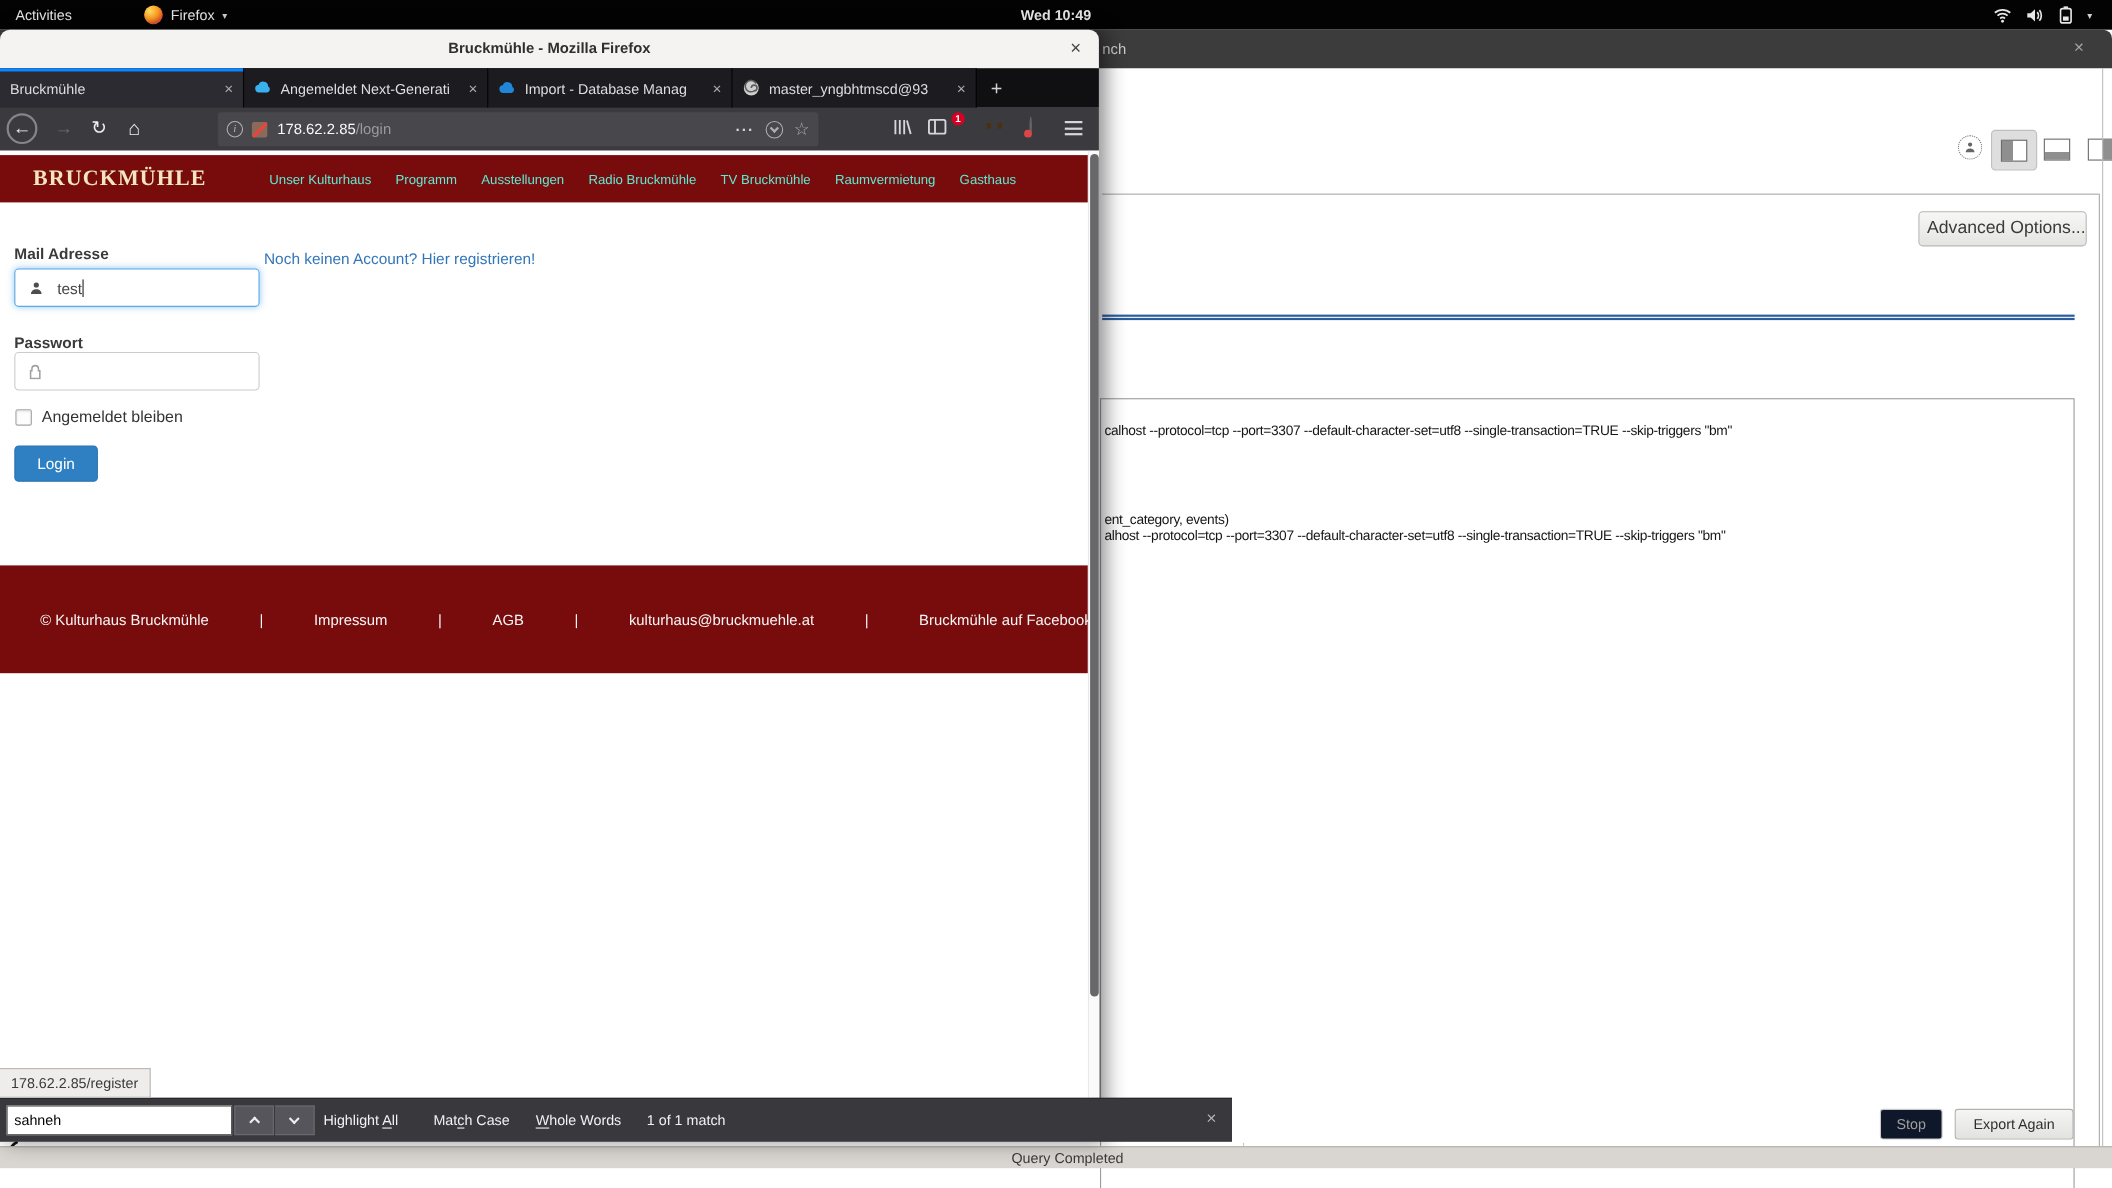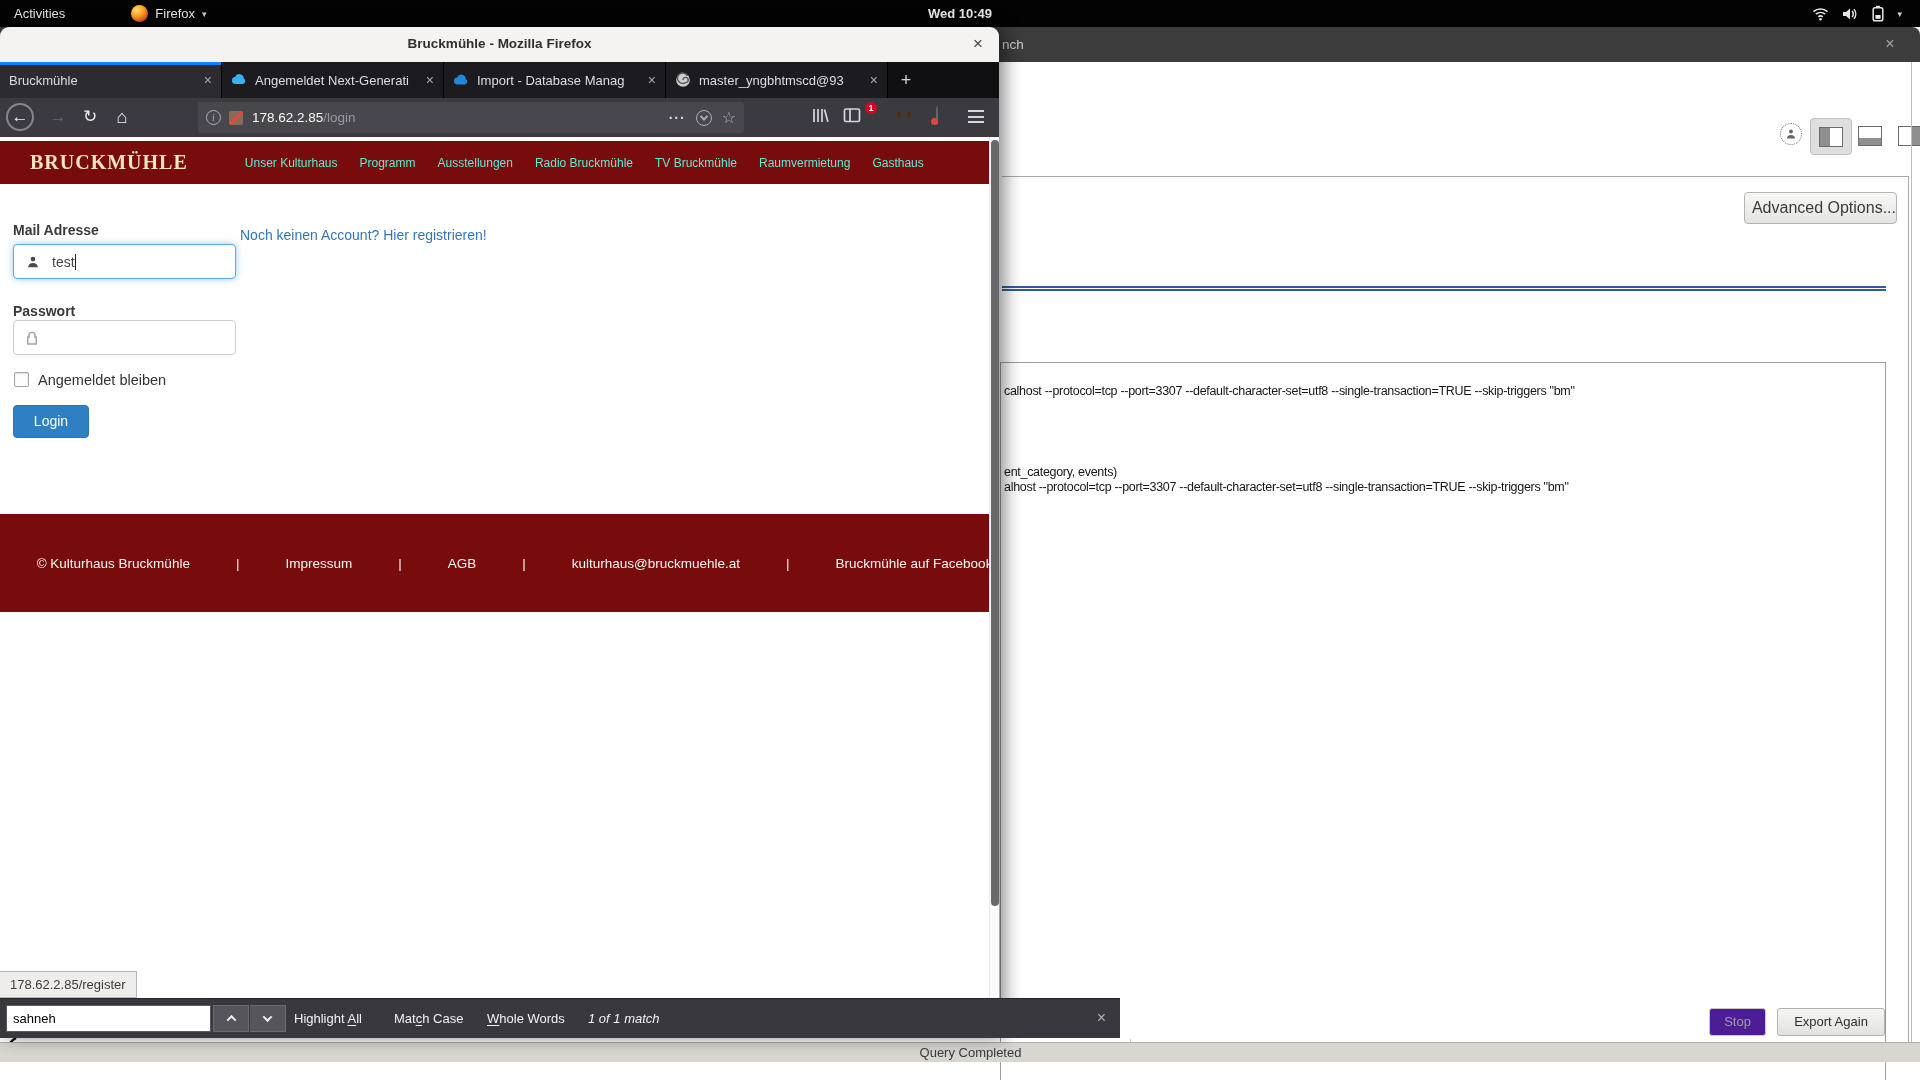--- a/index.html
+++ b/index.html
@@ -34,21 +34,21 @@
   .wb-ico3 { position:absolute; left:1898px; top:99px; }
   .wb-sep-top   { position:absolute; left:1002px; top:149px; width:906px; height:1px; background:#a9a9a9; }
   .wb-sep-bot   { position:absolute; left:1002px; top:1019px; width:906px; height:1px; background:#a9a9a9; }
   .wb-sep-right { position:absolute; left:1908px; top:149px; width:1px; height:871px; background:#a9a9a9; }
   .wb-edge      { position:absolute; left:1911px; top:35px; width:1px; height:998px; background:#bdbdbd; }
   .wb-advanced { position:absolute; left:1744px; top:165px; width:153px; height:32px; background:linear-gradient(#f7f7f6,#e4e4e2); border:1px solid #b4b4b2; border-radius:4px; font-size:16px; color:#3a3a3a; text-align:right; line-height:30px; }
   .wb-progress { position:absolute; left:1002px; top:259px; width:884px; height:5px; border-top:2px solid #2a5d9f; border-bottom:2px solid #2a5d9f; }
   .wb-logbox { position:absolute; left:1000px; top:335px; width:886px; height:775px; border:1px solid #9b9b9b; background:#fff; overflow:hidden; }
   .wb-logline { position:absolute; left:3px; white-space:nowrap; font-size:12.5px; color:#161616; letter-spacing:-0.3px; }
   .wb-btn { position:absolute; height:28px; border-radius:3px; font-size:13px; text-align:center; }
-  .wb-stop { left:1709px; top:981px; width:57px; background:#4c1d95; border:1px solid #c9c9c7; color:#9e9e9c; line-height:26px; }
+  .wb-stop { left:1709px; top:981px; width:57px; background:#0f172a; border:1px solid #c9c9c7; color:#9e9e9c; line-height:26px; }
   .wb-export { left:1777px; top:981px; width:108px; background:linear-gradient(#f5f5f4,#e2e2e0); border:1px solid #b2b2b0; color:#2e2e2e; line-height:26px; }
   .wb-statusbar { position:absolute; left:0; top:1015px; width:1920px; height:20px; background:#d9d5d1; border-top:1px solid #b2aeaa; font-size:13px; color:#3a3a3a; padding-left:21px; line-height:19px;text-align:center; }
   .wb-pane-line { position:absolute; left:1130px; top:1012px; width:1px; height:21px; background:#c9c9c9; }
 
   
   .firefox { position:absolute; left:0; top:27px; width:999px; height:1011px; border-radius:9px 9px 0 0; box-shadow:6px 0 18px rgba(0,0,0,0.45); }
   .fx-titlebar { position:absolute; left:0; top:0; width:999px; height:49px; background:#f5f3f1; border-radius:9px 9px 0 0; border-bottom:1px solid #d9d6d2; }
   .fx-title { position:absolute; left:0; width:999px; text-align:center; line-height:34px; font-size:13.5px; color:#2f2f2f; font-weight:bold; }
   .fx-close { position:absolute; right:8px; top:0; width:26px; text-align:center; line-height:33px; color:#454545; font-size:17px; }
 
@@ -118,21 +118,21 @@
   
   .fx-findbar { position:absolute; left:0; top:971px; width:1120px; height:40px; background:#38383d; border-top:1px solid #27272b; }
   .find-input { position:absolute; left:6px; top:6px; width:205px; height:27px; border:1px solid #5a5a5f; background:#fff; color:#000; font-size:13px; padding:0 6px; font-family:"Liberation Sans", sans-serif; }
   .find-nav { position:absolute; top:6px; width:36px; height:27px; background:#55555b; border:1px solid #6a6a70; display:flex; align-items:center; justify-content:center; }
   .find-prev { left:213px; } .find-next { left:250px; border-left:none; }
   .chev { width:7px; height:7px; border:solid #eeeef0; border-width:0 2px 2px 0; }
   .chev-up { transform:rotate(-135deg) translate(-1px,-1px); }
   .chev-down { transform:rotate(45deg) translate(-1px,-1px); }
   .find-opt { position:absolute; top:0; line-height:39px; font-size:13px; color:#f2f2f4; }
   .find-opt u, .find-opt .key { text-decoration:underline; text-underline-offset:2px; }
-  .find-matches { position:absolute; top:0; line-height:39px; font-size:13px; color:#f2f2f4;font-style:italic; }
+  .find-matches { position:absolute; top:0; line-height:39px; font-size:13px; color:#f2f2f4; }
   .find-close { position:absolute; right:14px; top:0; line-height:38px; color:#b1b1b4; font-size:16px; }
 </style>
 </head>
 <body>
 
 <div id="screen">
 
   <div class="gnome-bar">
     <div class="gb-left">
       <span class="gb-activities">Activities</span>

